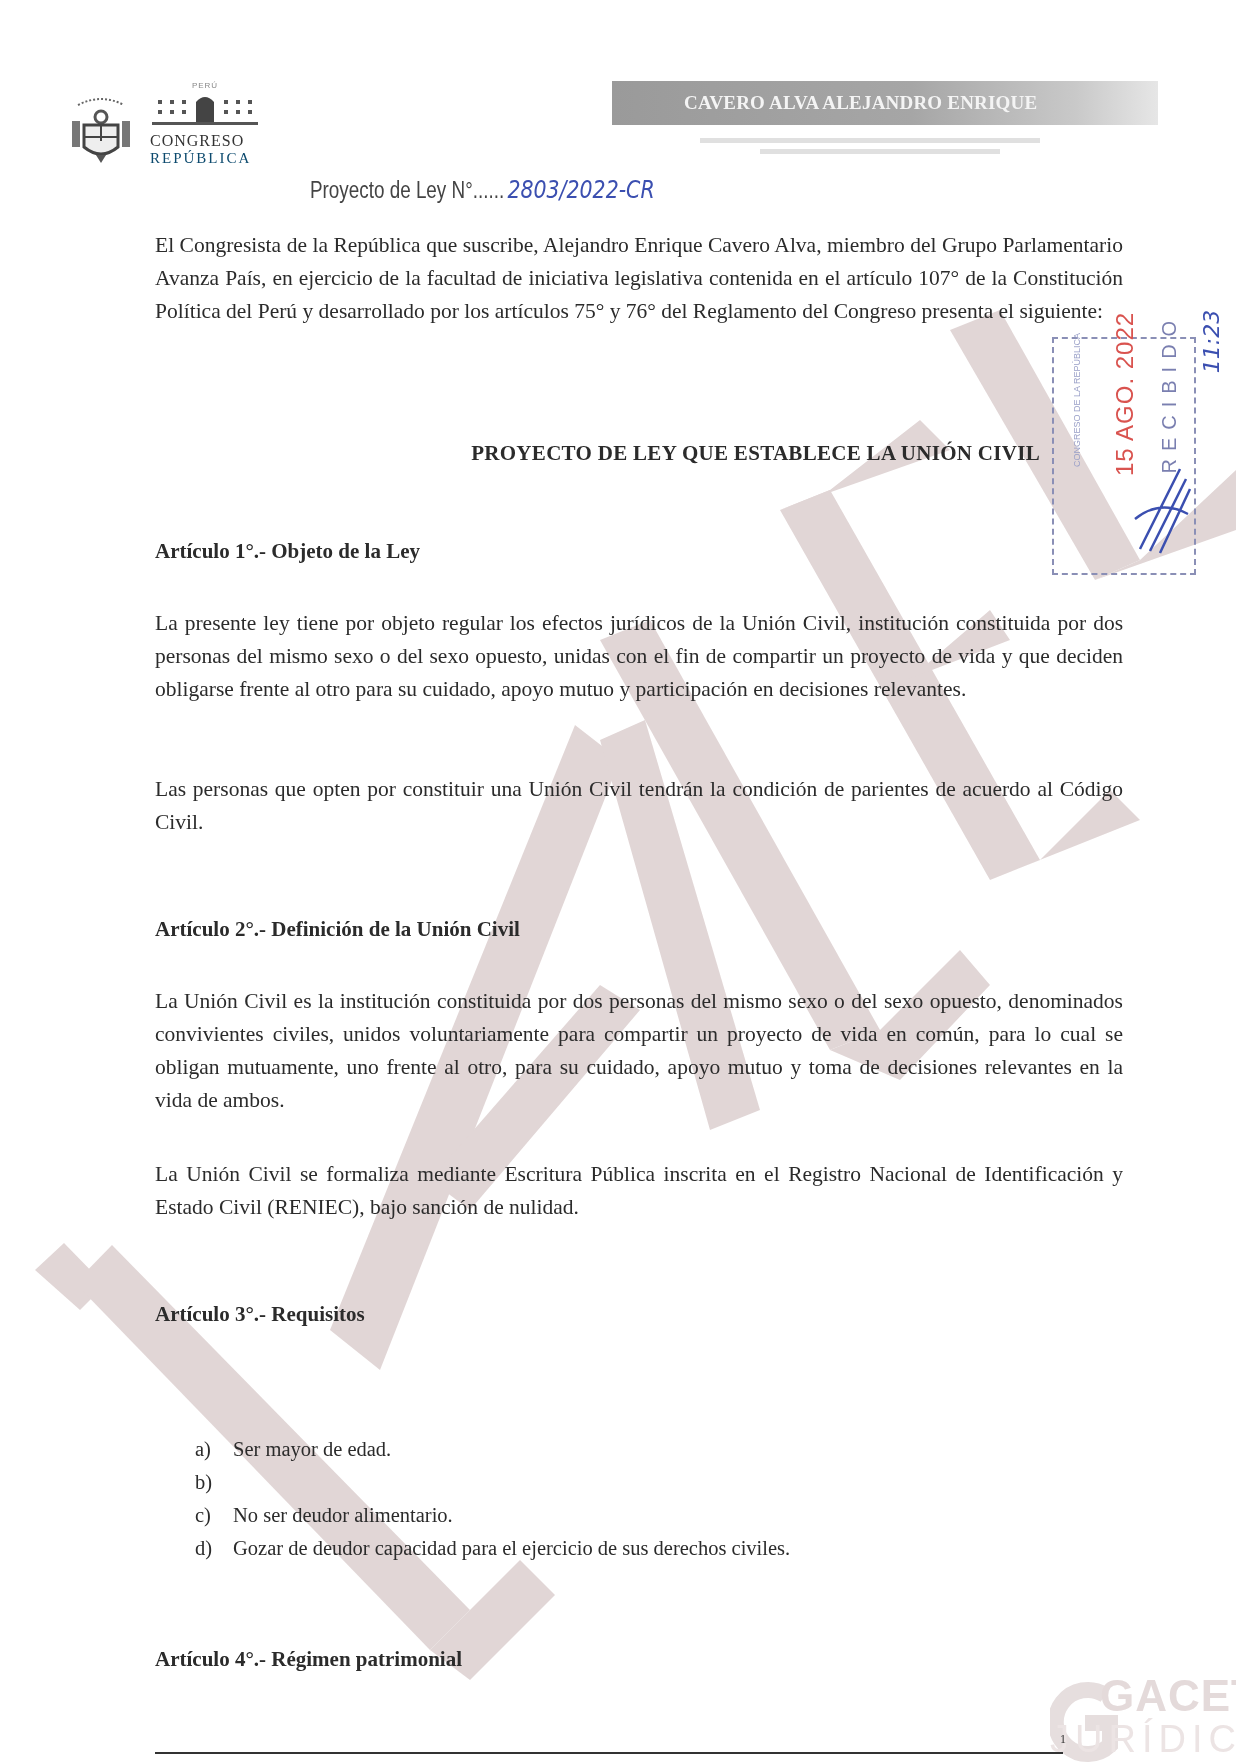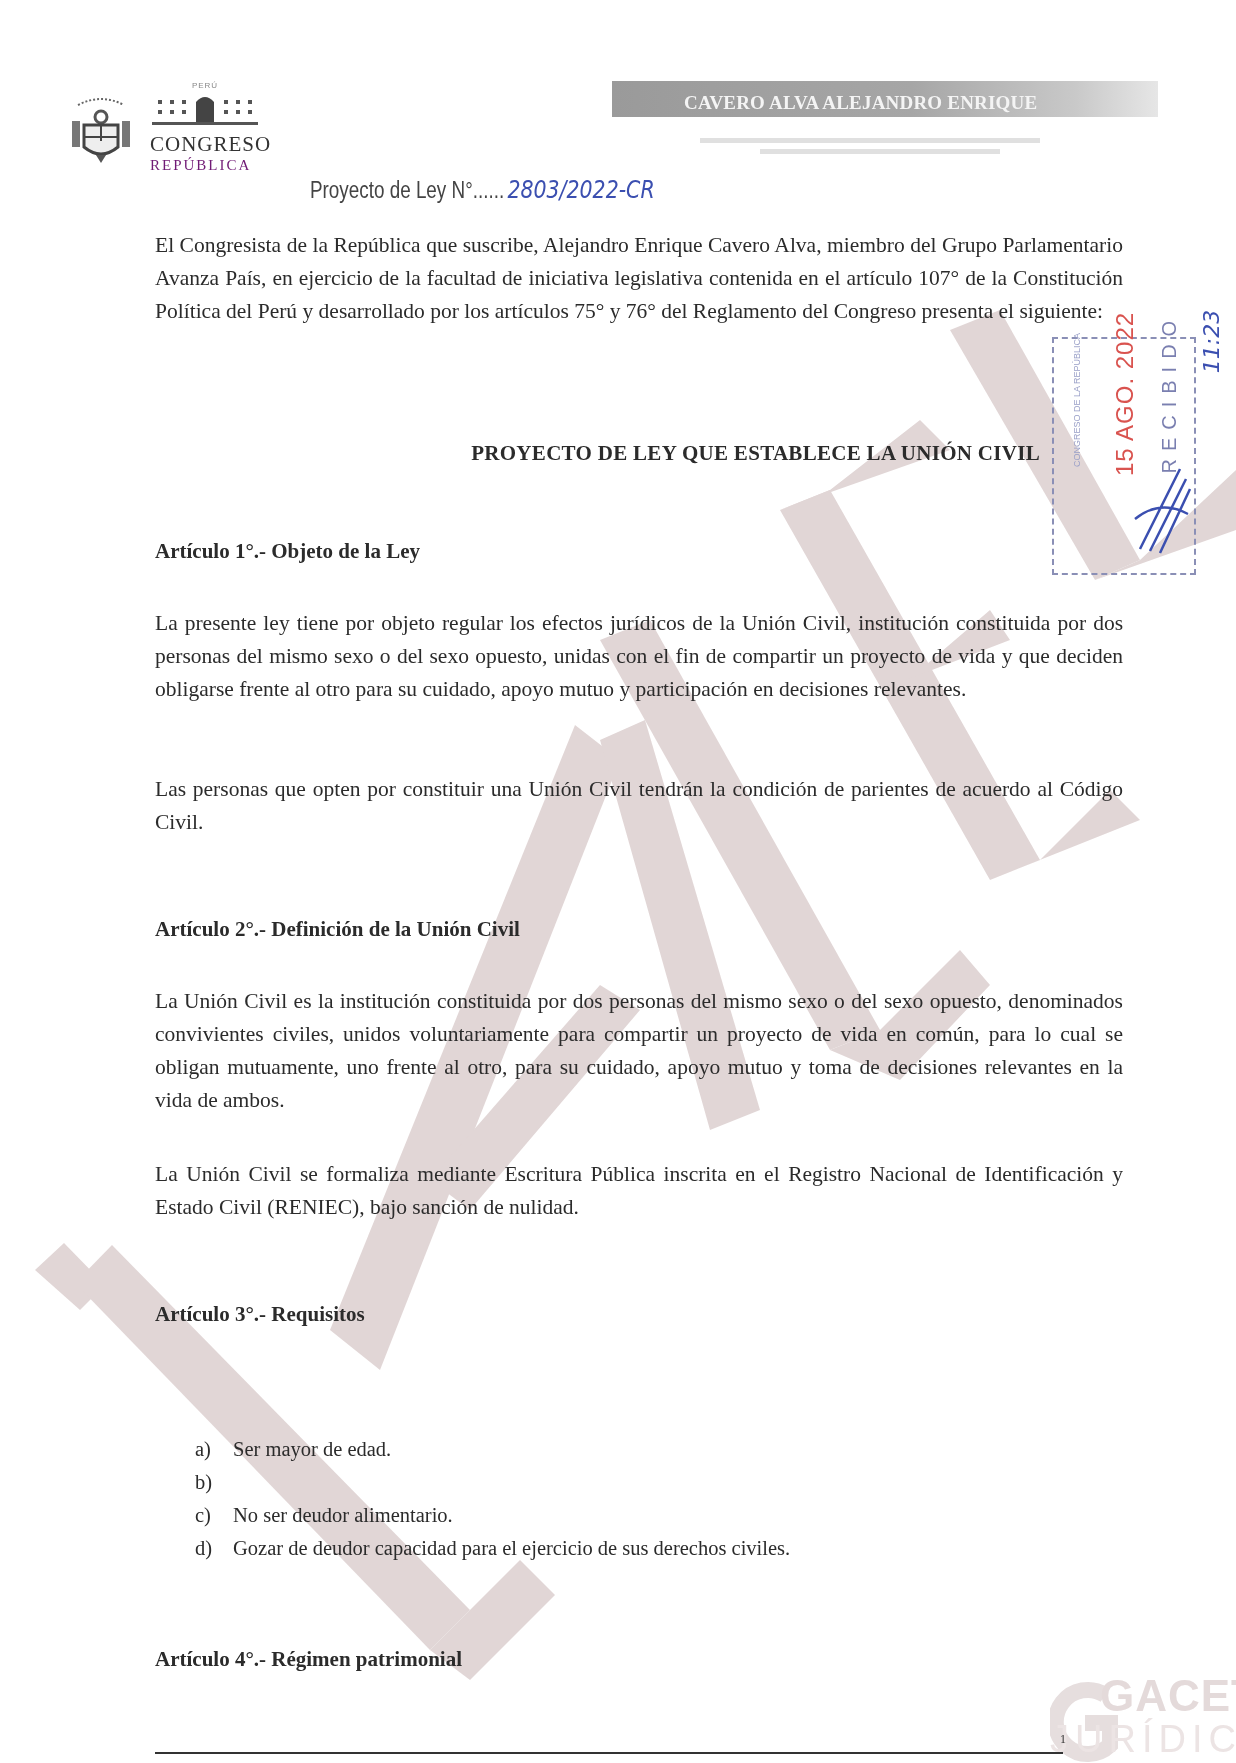--- a/index.html
+++ b/index.html
@@ -5,23 +5,23 @@
   html, body { margin:0; padding:0; background:#ffffff; }
   body { width:1236px; height:1763px; position:relative; overflow:hidden; font-family:"Liberation Serif","DejaVu Serif",serif; color:#2b2b2b; }
   .abs { position:absolute; }
   
   .wm { position:absolute; left:0; top:0; width:1236px; height:1763px; pointer-events:none; z-index:1; }
   .content { position:absolute; left:0; top:15px; width:1236px; height:1763px; z-index:2; }
   
   .coat { left:70px; top:82px; width:62px; height:70px; }
   .congreso-logo { left:150px; top:66px; width:110px; }
   .congreso-logo .top { font-family:"Liberation Sans",sans-serif; font-size:8px; color:#888; text-align:center; letter-spacing:1px; }
-  .congreso-logo .name1 { font-family:"Liberation Serif",serif; font-size:21px; letter-spacing:1px; color:#333; margin-top:2px; }
-  .congreso-logo .name2 { font-family:"Liberation Serif",serif; font-size:15px; letter-spacing:2px; color:#701a75; }
-  .banner { left:612px; top:66px; width:546px; height:36px; background:linear-gradient(90deg,#9a9a9a 0%,#a6a6a6 55%,#c9c9c9 85%,#e6e6e6 100%); }
+  .congreso-logo .name1 { font-family:"Liberation Serif",serif; font-size:16px; letter-spacing:1px; color:#333; margin-top:2px; }
+  .congreso-logo .name2 { font-family:"Liberation Serif",serif; font-size:15px; letter-spacing:2px; color:#0c4a6e; }
+  .banner { left:612px; top:66px; width:546px; height:44px; background:linear-gradient(90deg,#9a9a9a 0%,#a6a6a6 55%,#c9c9c9 85%,#e6e6e6 100%); }
   .banner span { position:absolute; left:72px; top:11px; font-family:"Liberation Serif",serif; font-weight:bold; font-size:19px; color:#f4f4f4; letter-spacing:0.2px; }
   .banner-sub { left:700px; top:117px; width:380px; height:28px; }
   .banner-sub div { height:5px; background:#e0e0e0; margin:6px 0; }
   .proyecto-no { left:310px; top:160px; font-family:"Liberation Sans",sans-serif; font-size:23px; color:#444; transform:scaleX(0.82); transform-origin:left; white-space:nowrap; }
   .proyecto-no .hw { font-family:"DejaVu Sans",sans-serif; color:#3b4fb0; font-style:italic; font-size:25px; margin-left:4px; }
   
   .para { left:155px; width:968px; font-size:21.5px; line-height:33px; text-align:justify; }
   .title { left:140px; width:900px; top:426px; text-align:right; font-weight:bold; font-size:21px; letter-spacing:0.3px; }
   .heading { left:155px; font-weight:bold; font-size:21px; }
   .list { left:195px; font-size:20.5px; line-height:33px; }

